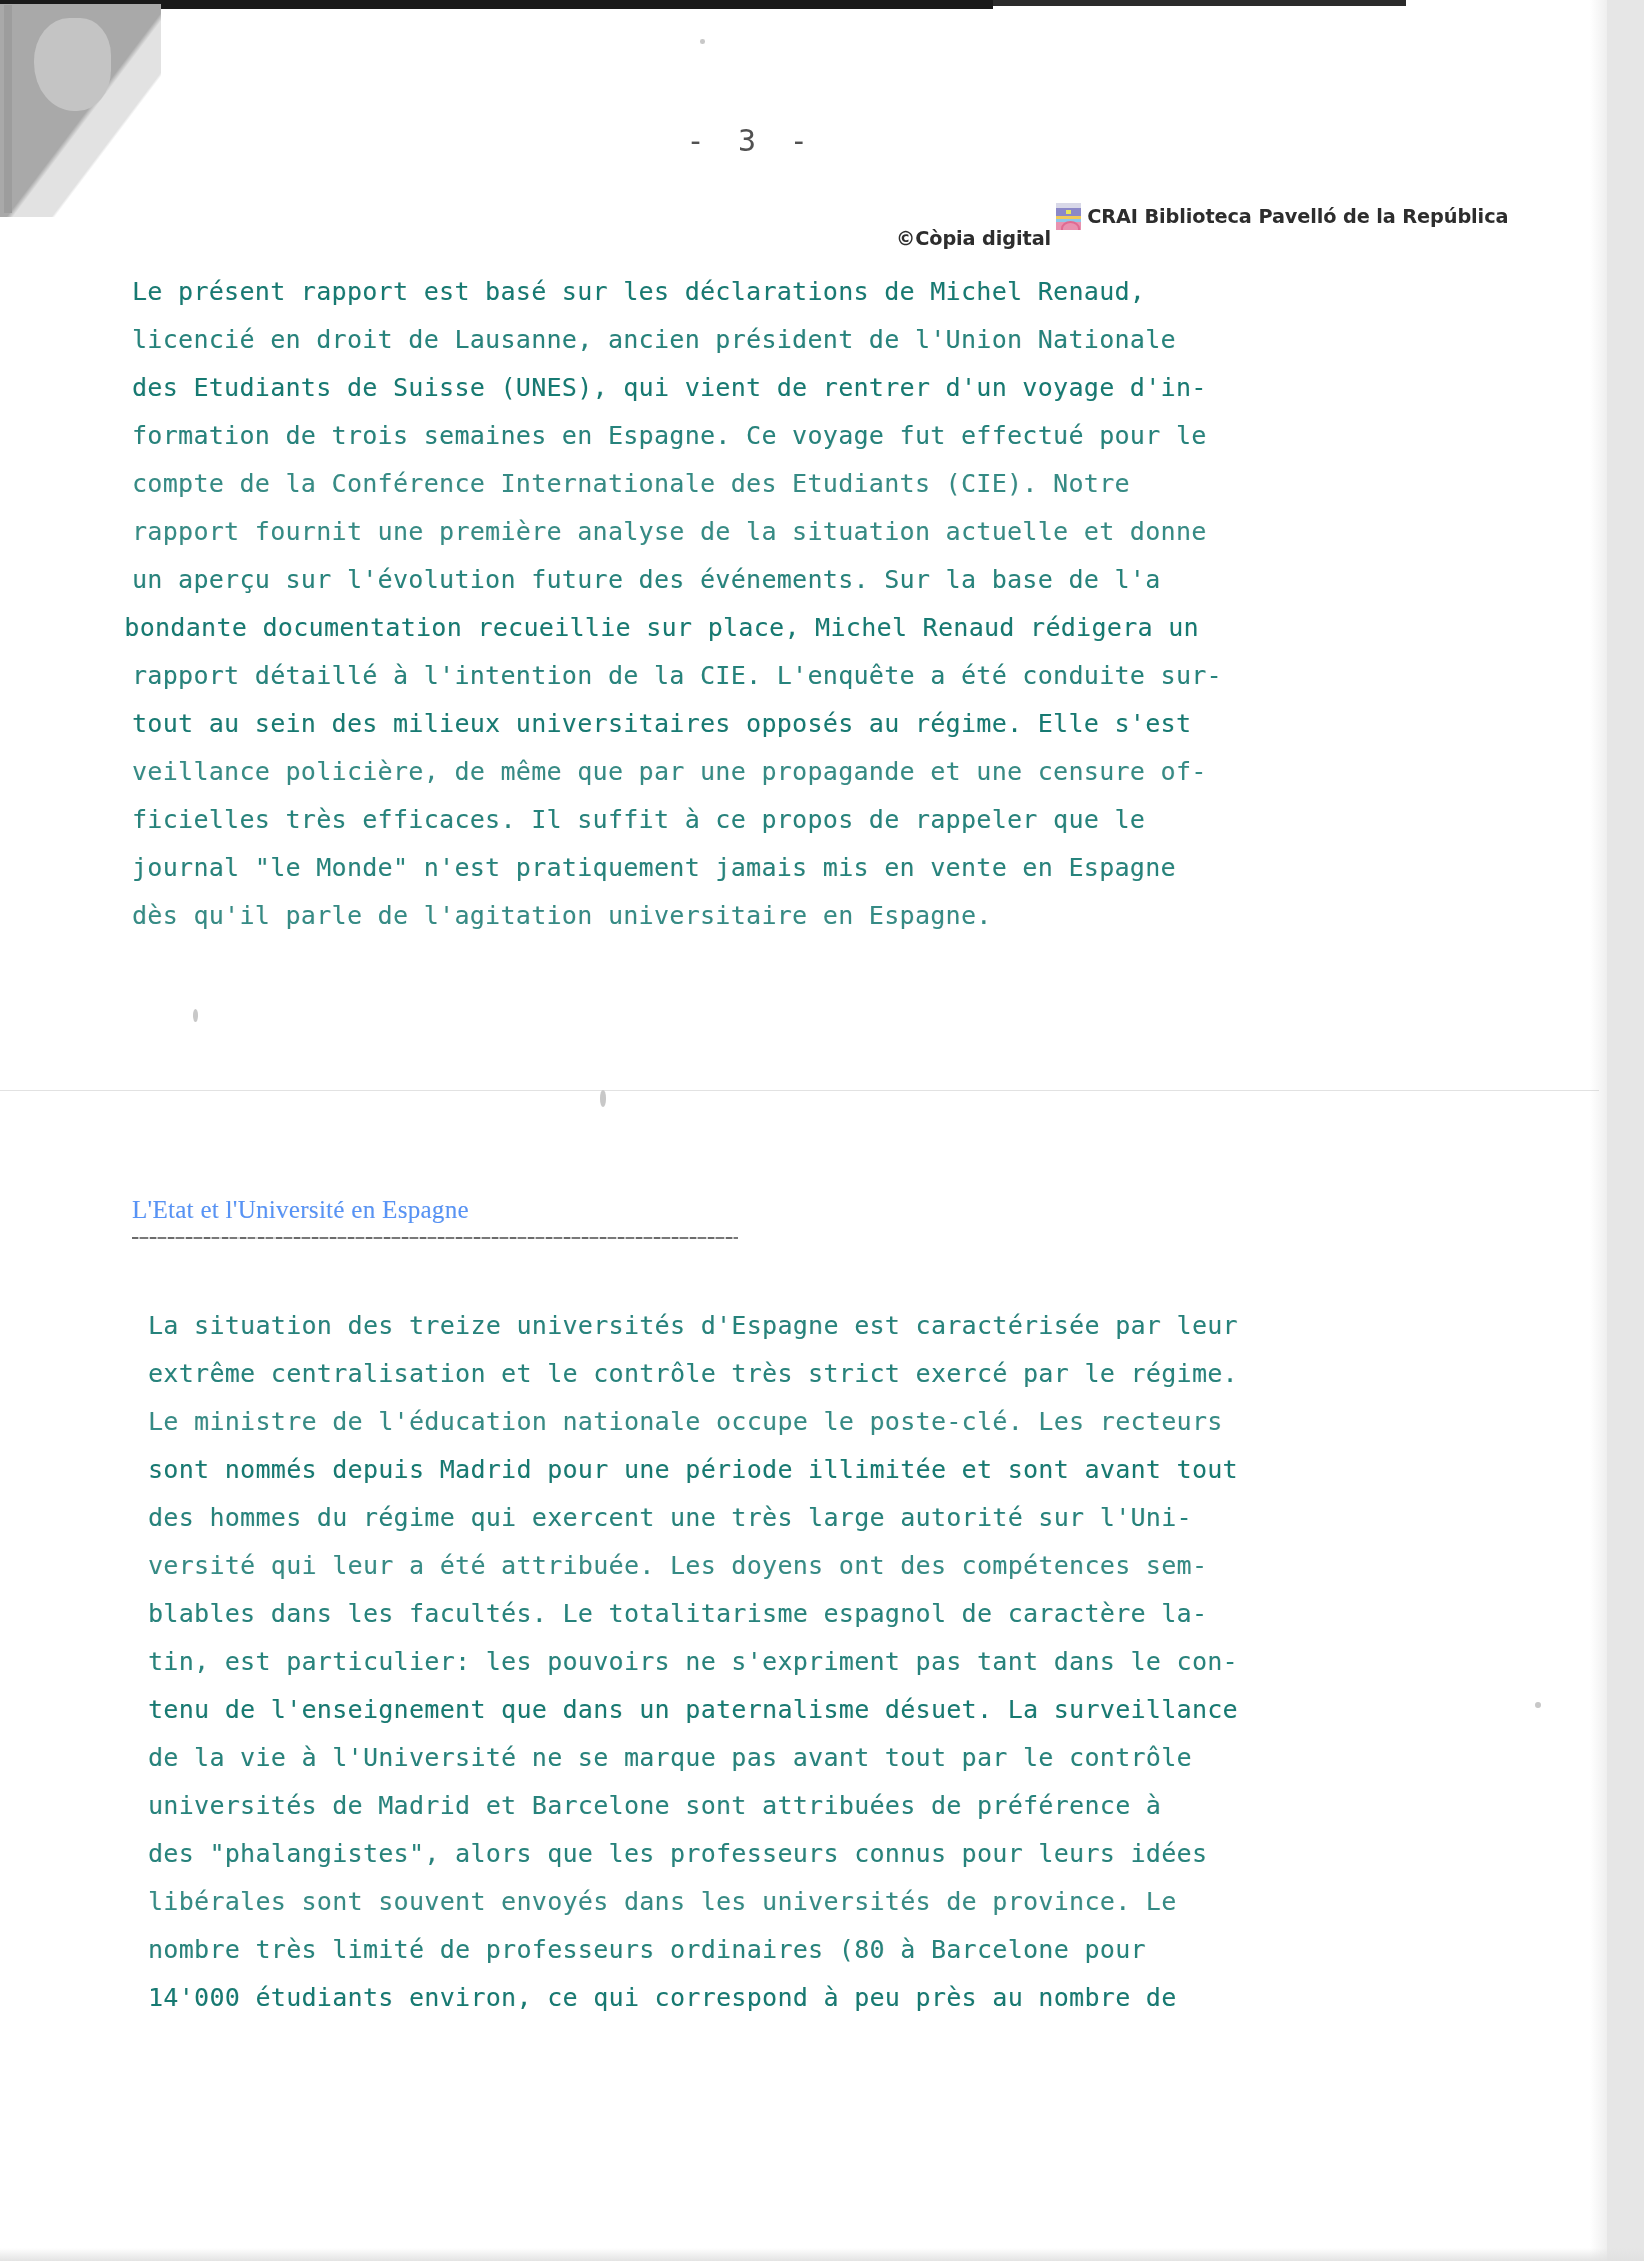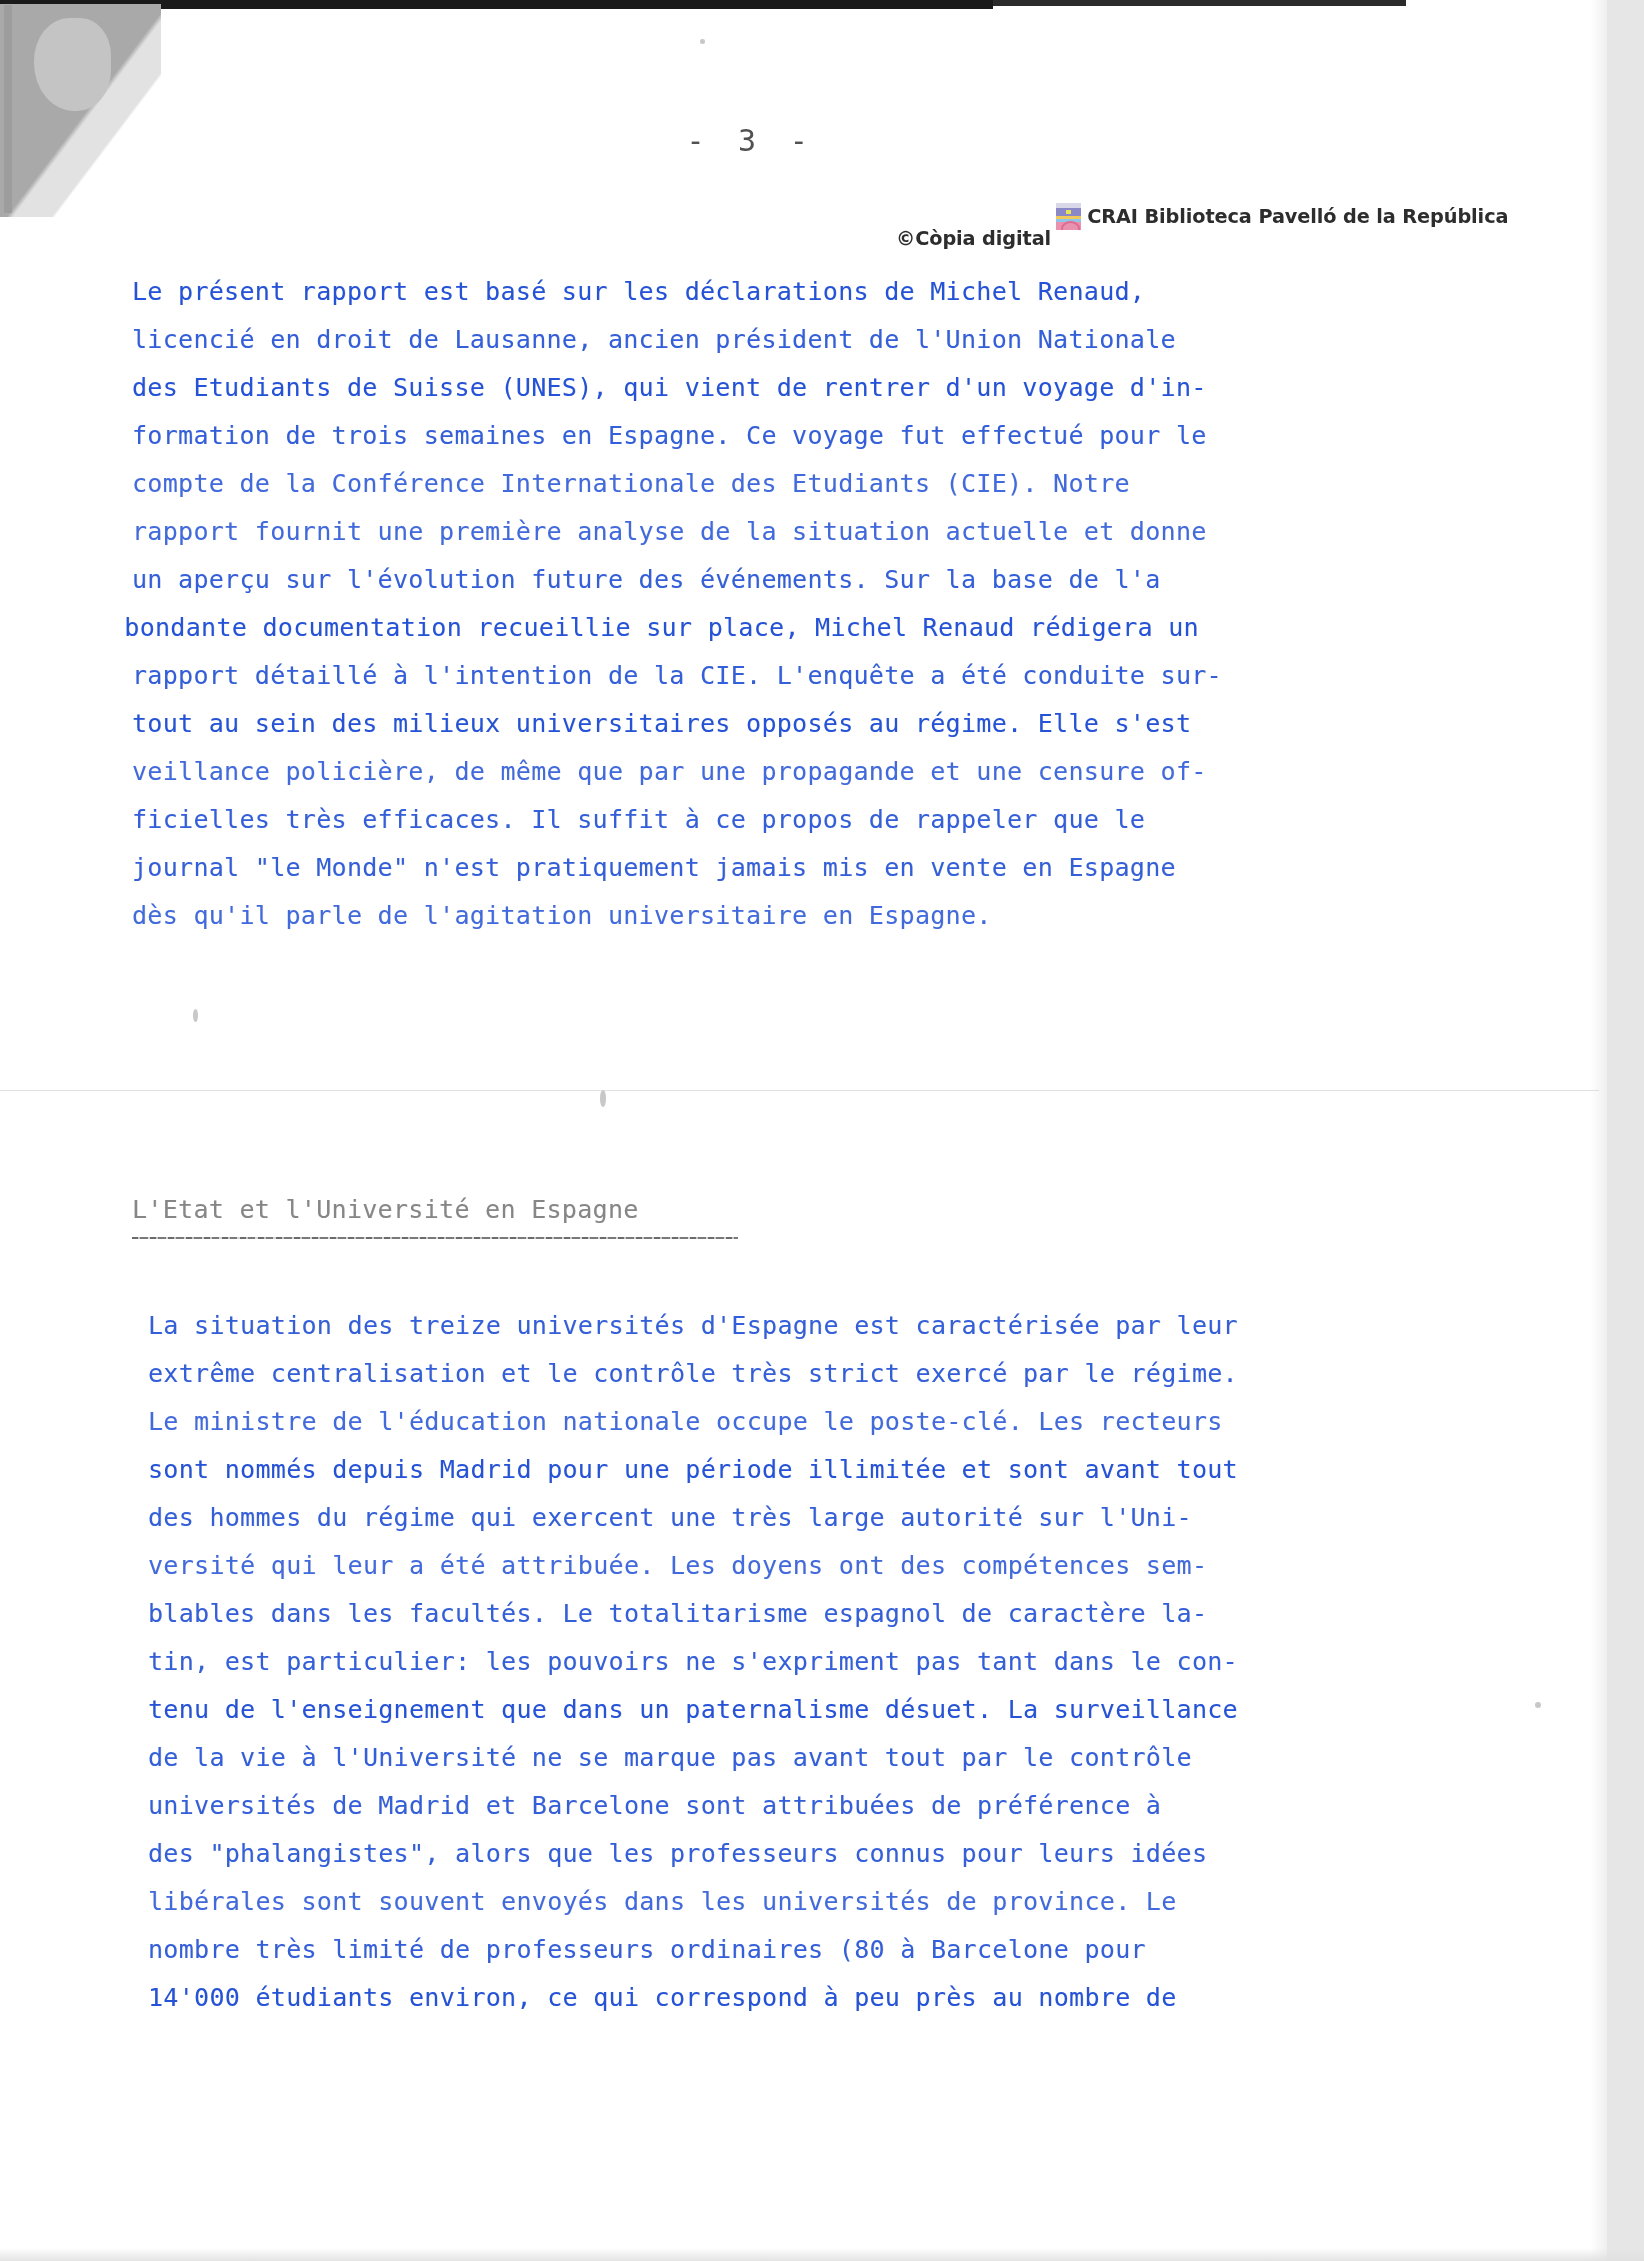--- a/index.html
+++ b/index.html
@@ -164,46 +164,47 @@
     position: absolute;
     left: 132px;
     top: 268px;
     width: 1348px;
   }
 
   .tline {
     font-size: 25px;
     line-height: 48px;
     height: 48px;
-    color: #1d4ed8;
+    color: #0f766e;
     white-space: pre;
     letter-spacing: 0.3px;
     text-shadow: 0.4px 0.3px 0 rgba(120,120,120,0.30);
   }
   
   .ink-1 { opacity: 0.97; }
   .ink-2 { opacity: 0.90; }
   .ink-3 { opacity: 0.84; }
 
   .tline.shift-a { margin-left: -7.7px; }
 
   .section-heading-wrap {
     position: absolute;
     left: 132px;
     top: 1190px;
     width: 838px;
   }
   .section-heading {
     font-size: 25px;
     line-height: 39px;
-    color: #737373;
+    color: #3b82f6;
     white-space: pre;
     letter-spacing: 0.3px;
     opacity: 0.86;
     text-shadow: 0.4px 0.3px 0 rgba(130,130,130,0.30);
+    font-family: Liberation Serif, serif;
   }
   .section-rule {
     margin-top: 7.7px;
     width: 606px;
     height: 2.6px;
     background: repeating-linear-gradient(to right,
       #4a4a4a 0px, #4a4a4a 5.8px,
       #b9b9b9 5.8px, #b9b9b9 8.4px,
       #5c5c5c 8.4px, #5c5c5c 15.5px,
       #cdcdcd 15.5px, #cdcdcd 18px);

